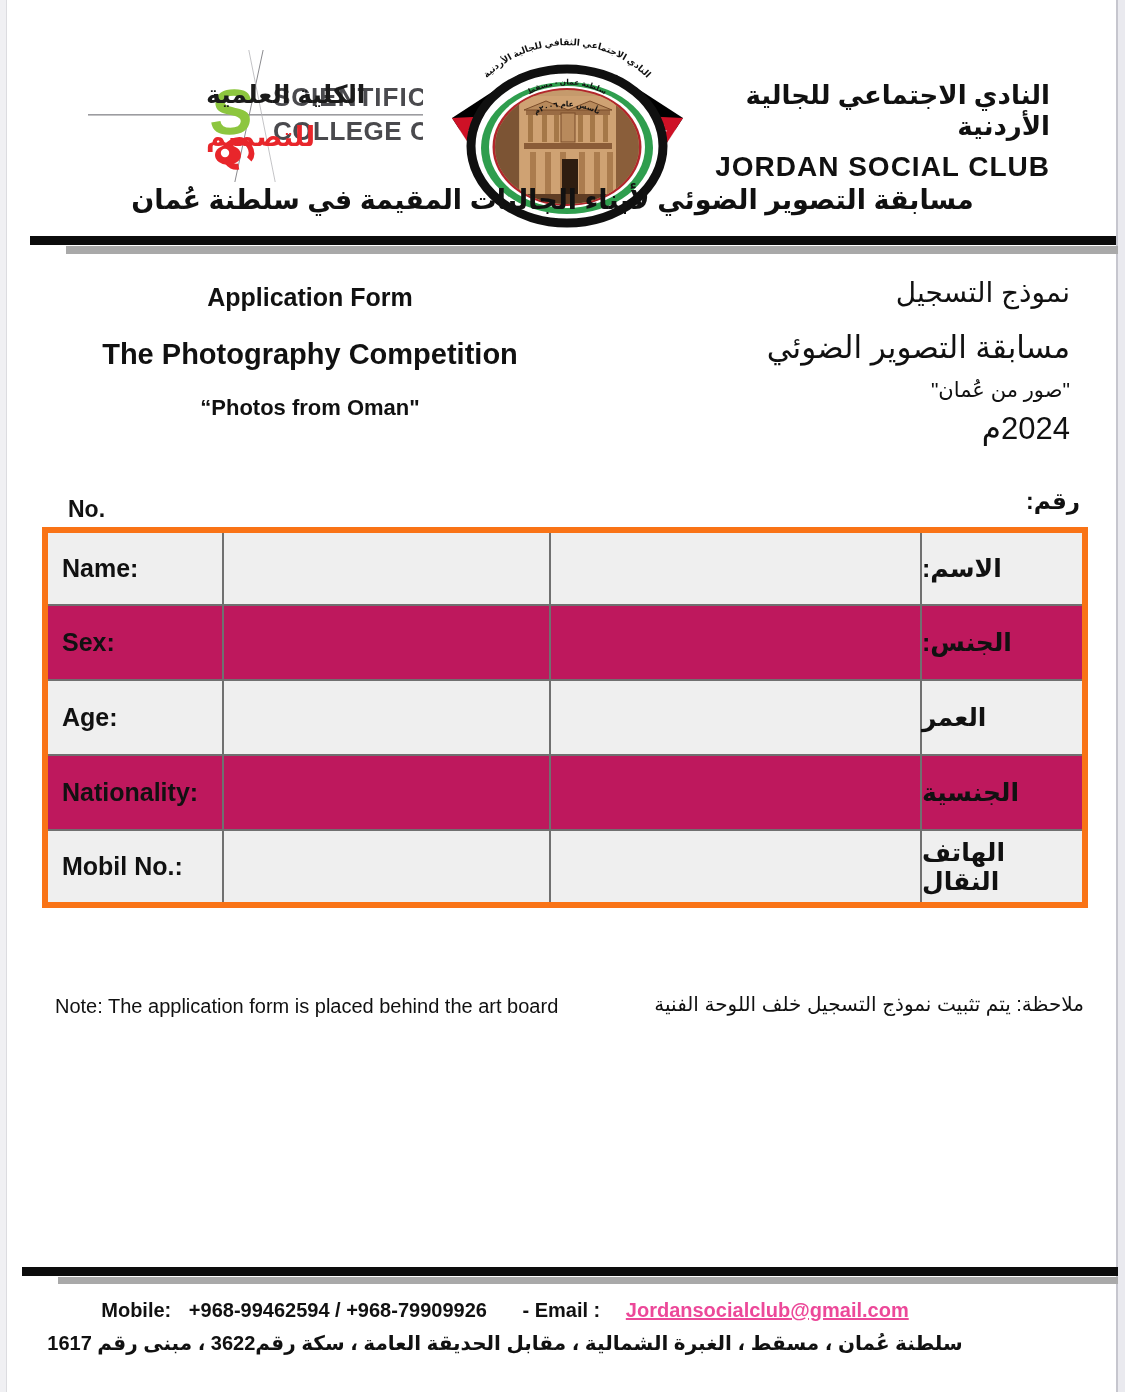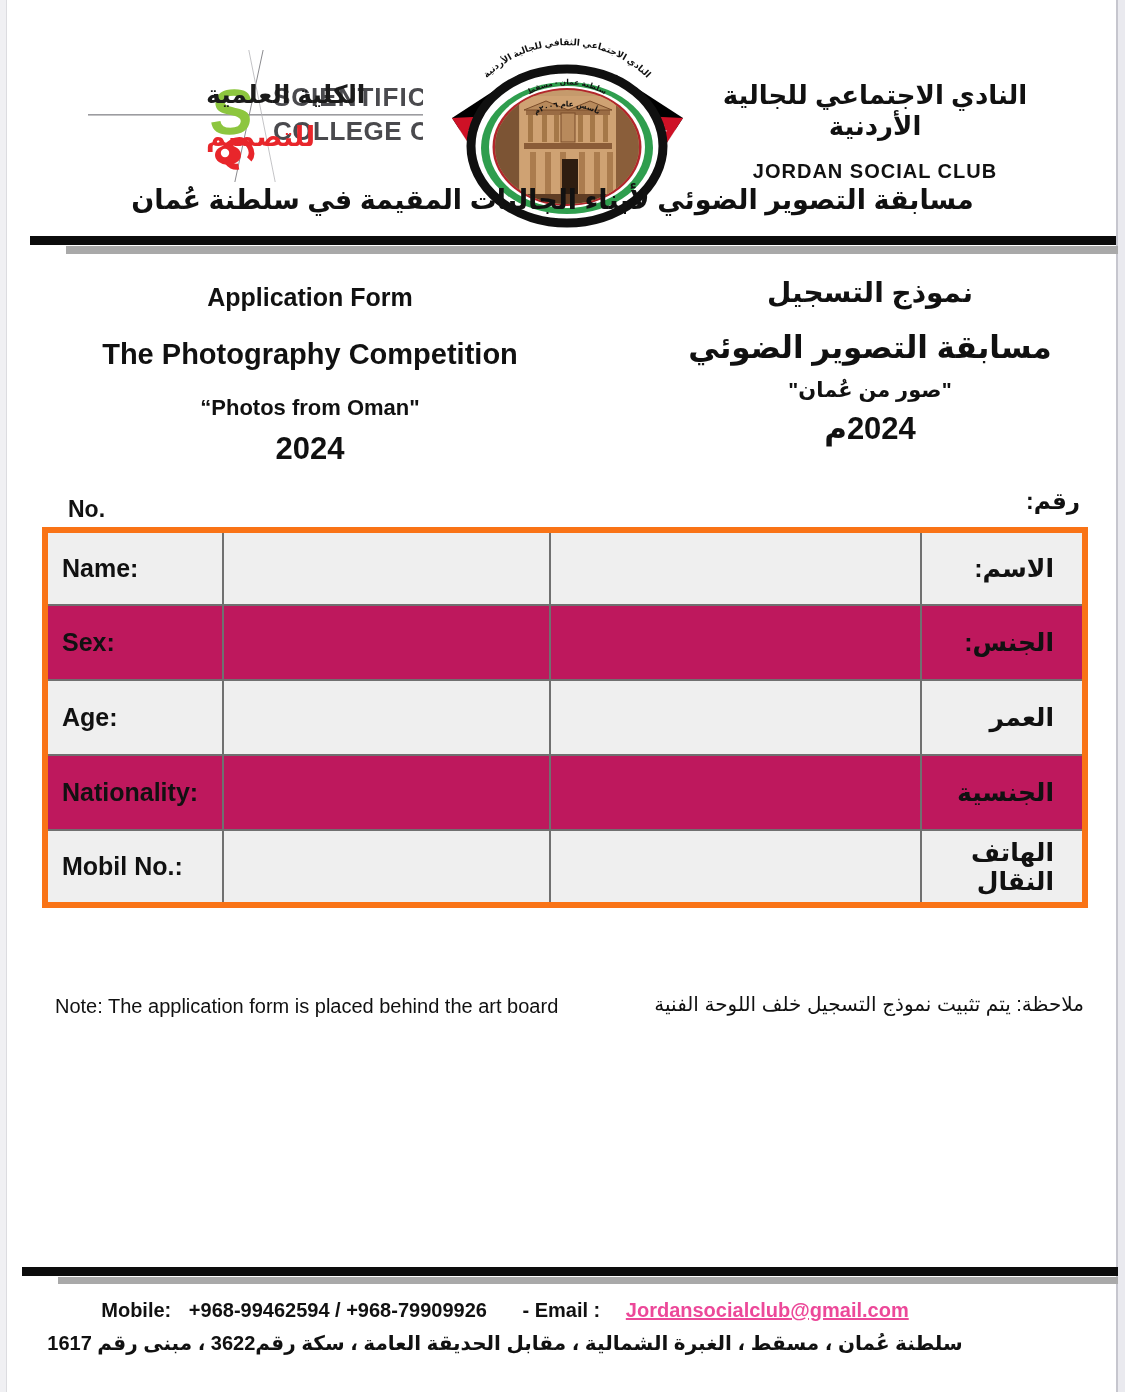--- a/index.html
+++ b/index.html
@@ -8,51 +8,51 @@
     position:relative; width:1125px; height:1392px; background:#ffffff;
     font-family:"Liberation Sans","DejaVu Sans",sans-serif; color:#111; overflow:hidden;
   }
   .abs { position:absolute; }
   .edge-left  { left:0; top:0; bottom:0; width:7px; background:#f0f0f3; border-right:1px solid #dcdce0; }
   .edge-right { right:0; top:0; bottom:0; width:9px; background:#eaeaef; border-left:2px solid #c6c6ce; }
 
   
   .college-logo { left:88px; top:50px; width:335px; height:132px; }
   .club-emblem  { left:450px; top:18px; width:235px; height:210px; }
-  .club-block   { left:700px; top:80px; width:350px; text-align:center; }
+  .club-block   { left:700px; top:80px; width:350px; text-align:right; }
   .club-ar { font-size:26px; font-weight:bold; direction:rtl; }
-  .club-en { font-size:20px; font-weight:bold; margin-top:18px; letter-spacing:1px; white-space:nowrap; }
+  .club-en { font-size:28px; font-weight:bold; margin-top:9px; letter-spacing:1px; white-space:nowrap; }
   .banner  { left:0; right:20px; top:184px; text-align:center; font-size:27px; font-weight:bold; direction:rtl; }
 
   .div1b { left:30px;  top:236px;  width:1086px; height:9px; background:#0c0c0c; }
   .div1g { left:66px;  top:246px;  width:1052px; height:8px; background:#a9a9a9; }
   .div2b { left:22px;  top:1267px; width:1096px; height:9px; background:#0c0c0c; }
   .div2g { left:58px;  top:1277px; width:1060px; height:7px; background:#a9a9a9; }
 
   
   .titles-en { left:90px;  top:283px; width:440px; text-align:center; font-weight:bold; }
   .t-en1 { font-size:25px; }
   .t-en2 { font-size:29px; margin-top:26px; }
   .t-en3 { font-size:22px; margin-top:24px; }
   .t-en4 { font-size:31px; margin-top:10px; }
-  .titles-ar { left:670px; top:276px; width:400px; text-align:center; font-weight:bold; direction:rtl; }
+  .titles-ar { left:670px; top:276px; width:400px; font-weight:normal; direction:rtl; }
   .t-ar1 { font-size:28px; }
   .t-ar2 { font-size:31px; margin-top:20px; }
   .t-ar3 { font-size:21px; margin-top:12px; }
   .t-ar4 { font-size:31px; margin-top:8px; }
 
   
   .no-en { left:68px;  top:496px; font-size:23px; font-weight:bold; }
   .no-ar { right:45px; top:488px; font-size:23px; font-weight:bold; direction:rtl; }
   .form-wrap { left:42px; top:527px; }
   table.form { border-collapse:collapse; width:1040px; table-layout:fixed; border:6px solid #f97316; }
   table.form td { border:2px solid #707070; height:75px; background:#be185d; }
   tr.shaded td { background:#efefef; }
   td.l-en { font-weight:bold; font-size:25px; padding-left:14px; }
-  td.l-ar { font-weight:bold; font-size:25px; direction:rtl; padding-right:28px; text-align:right; }
+  td.l-ar { font-weight:bold; font-size:25px; direction:rtl; padding-right:28px; text-align:left; }
   .note-en { left:55px; top:995px; font-size:20px; }
   .note-ar { right:41px; top:992px; font-size:20px; direction:rtl; }
 
   
   .footer-l1 { left:0; top:1299px; width:1010px; text-align:center; font-size:20px; font-weight:bold; white-space:nowrap; }
   .footer-l1 .sp1 { margin-left:12px; }
   .footer-l1 .sp2 { margin-left:30px; }
   .footer-l1 .sp3 { margin-left:20px; }
   .email-link { color:#ec4899; text-decoration:underline; cursor:pointer; }
   .footer-l2 { left:0; top:1331px; width:1010px; text-align:center; font-size:20px; font-weight:bold; direction:rtl; }
@@ -140,21 +140,20 @@
 
   <div class="abs banner">مسابقة التصوير الضوئي لأبناء الجاليات المقيمة في سلطنة عُمان</div>
 
   <div class="abs div1b"></div>
   <div class="abs div1g"></div>
 
   <div class="abs titles-en">
     <div class="t-en1">Application Form</div>
     <div class="t-en2">The Photography Competition</div>
     <div class="t-en3">“Photos from Oman"</div>
-    <div class="t-en4">2024</div>
   </div>
 
   <div class="abs titles-ar">
     <div class="t-ar1">نموذج التسجيل</div>
     <div class="t-ar2">مسابقة التصوير الضوئي</div>
     <div class="t-ar3">"صور من عُمان"</div>
     <div class="t-ar4">2024م</div>
   </div>
 
   <div class="abs no-en">No.</div>

